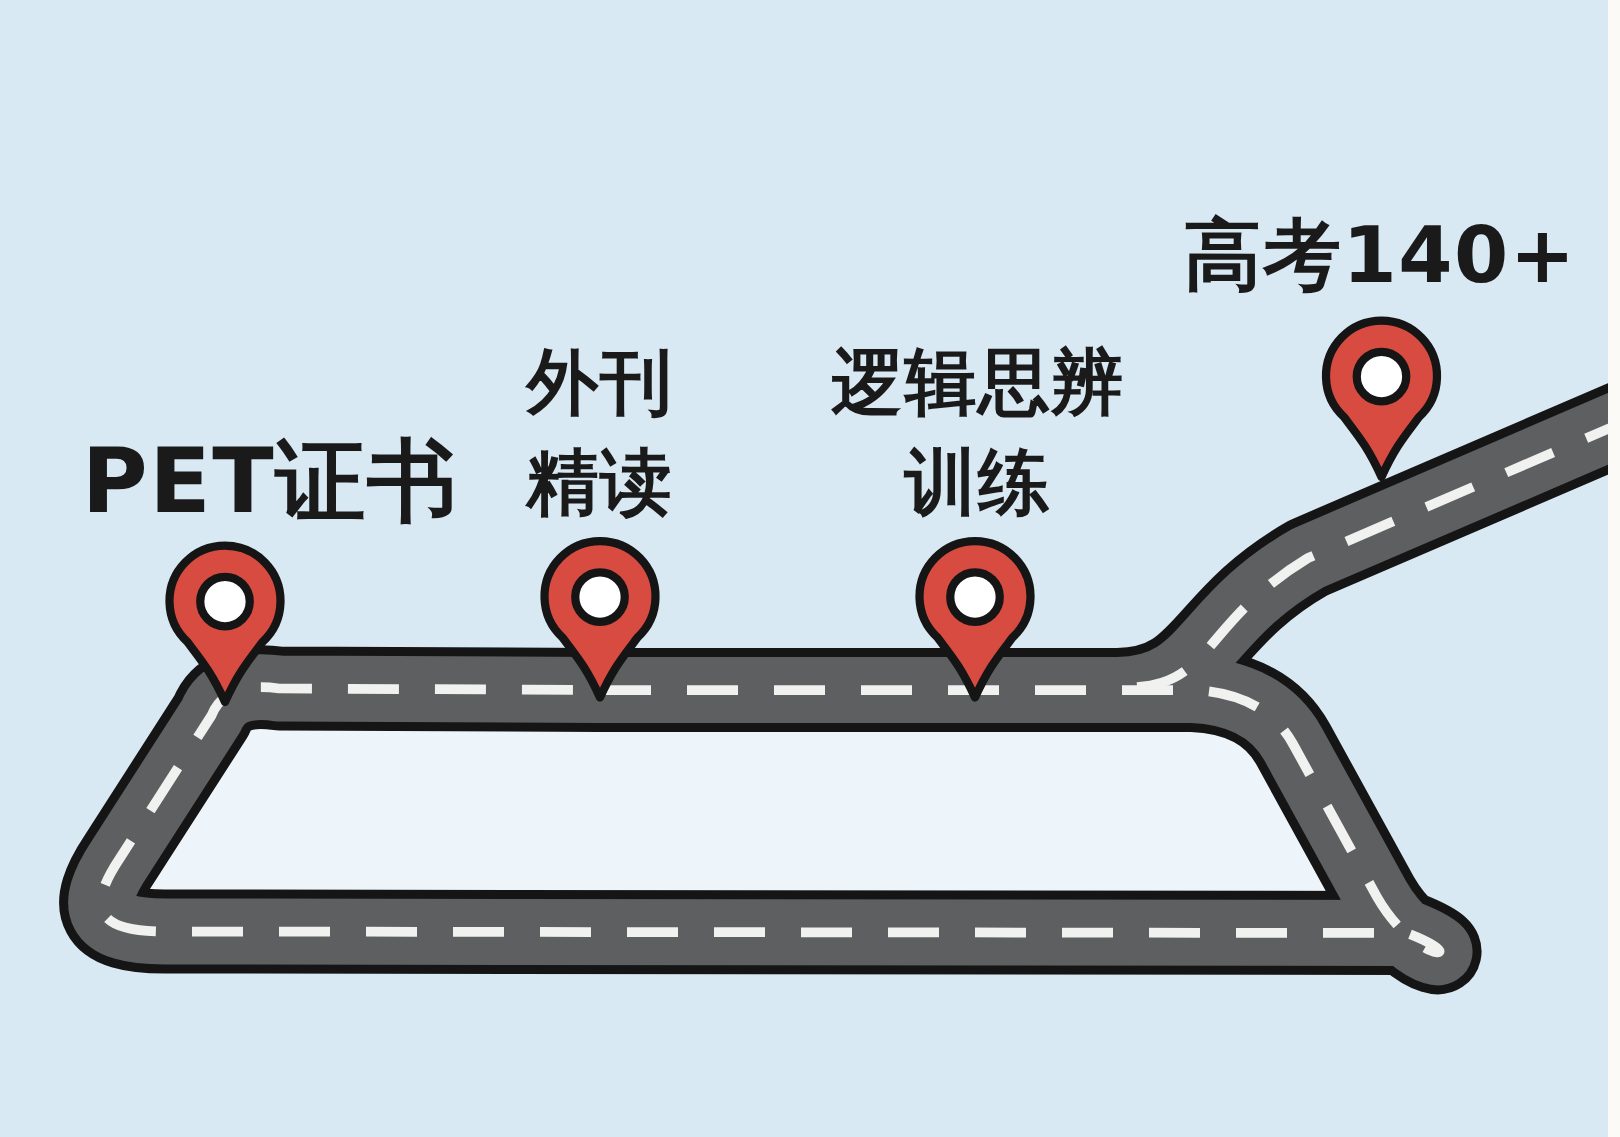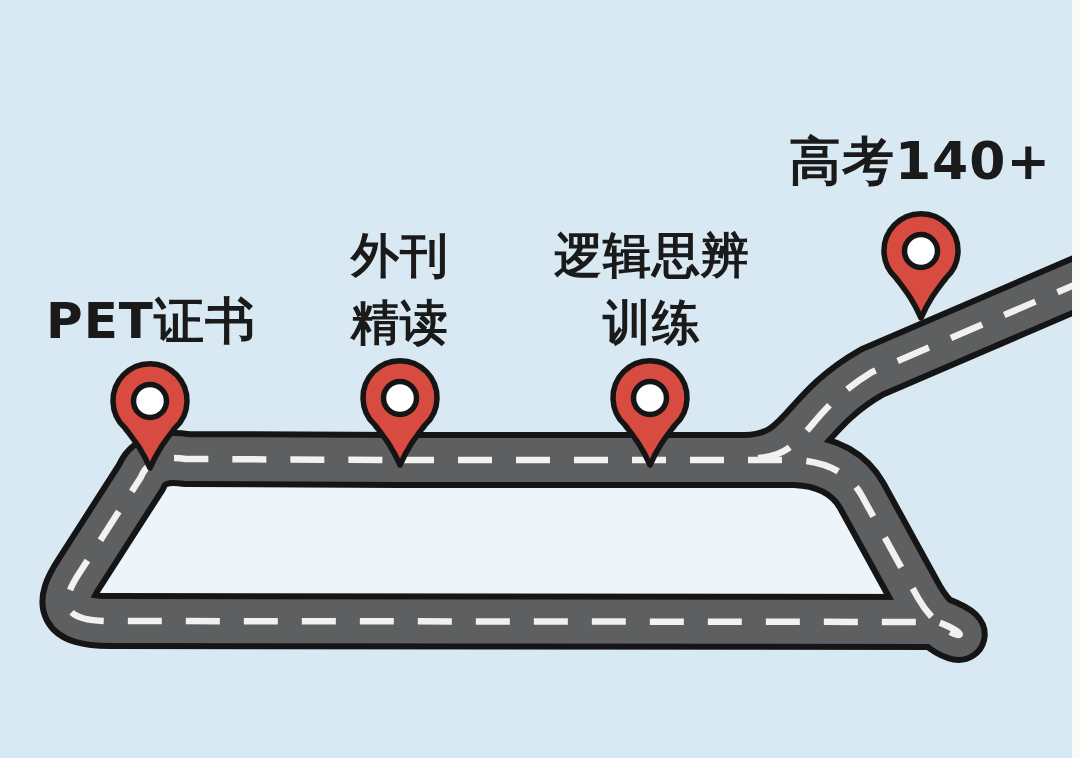--- a/index.html
+++ b/index.html
@@ -14,21 +14,21 @@
   .road-fill{fill:none;stroke:#5d5f61;stroke-width:44;stroke-linejoin:round;stroke-linecap:round;}
   .road-dash{fill:none;stroke:#f1f1ef;stroke-width:6.5;stroke-linejoin:round;
              stroke-dasharray:34 24;stroke-linecap:butt;}
   .pin-body{stroke:#151515;stroke-width:5.5;stroke-linejoin:round;}
   .pin-hole{stroke:#151515;stroke-width:5.5;}
   .milestone-label{
     position:absolute;transform:translateX(-50%);
     text-align:center;font-weight:900;color:#1a1a1a;
     white-space:nowrap;letter-spacing:1px;line-height:67px;
   }
-  .label-size-1{font-size:50px;}
+  .label-size-1{font-size:60px;margin-left:29px;}
   .label-size-2{font-size:48px;}
   .label-size-4{font-size:52px;}
 </style>
 </head>
 <body>
 
 <div class="stage">
 
   <svg width="1080" height="758" viewBox="0 0 1080 758">
 
@@ -74,17 +74,17 @@
   <div class="milestone-label label-size-2" style="left:652px;top:222px;">
     <div>逻辑思辨</div>
     <div>训练</div>
   </div>
 
   <div class="milestone-label label-size-2" style="left:400px;top:222px;">
     <div>外刊</div>
     <div>精读</div>
   </div>
 
-  <div class="milestone-label label-size-4" style="left:920px;top:128px;">
+  <div class="milestone-label label-size-4" style="left:920px;top:138px;">
     <div>高考140+</div>
   </div>
 
 </div>
 
 </body></html>

